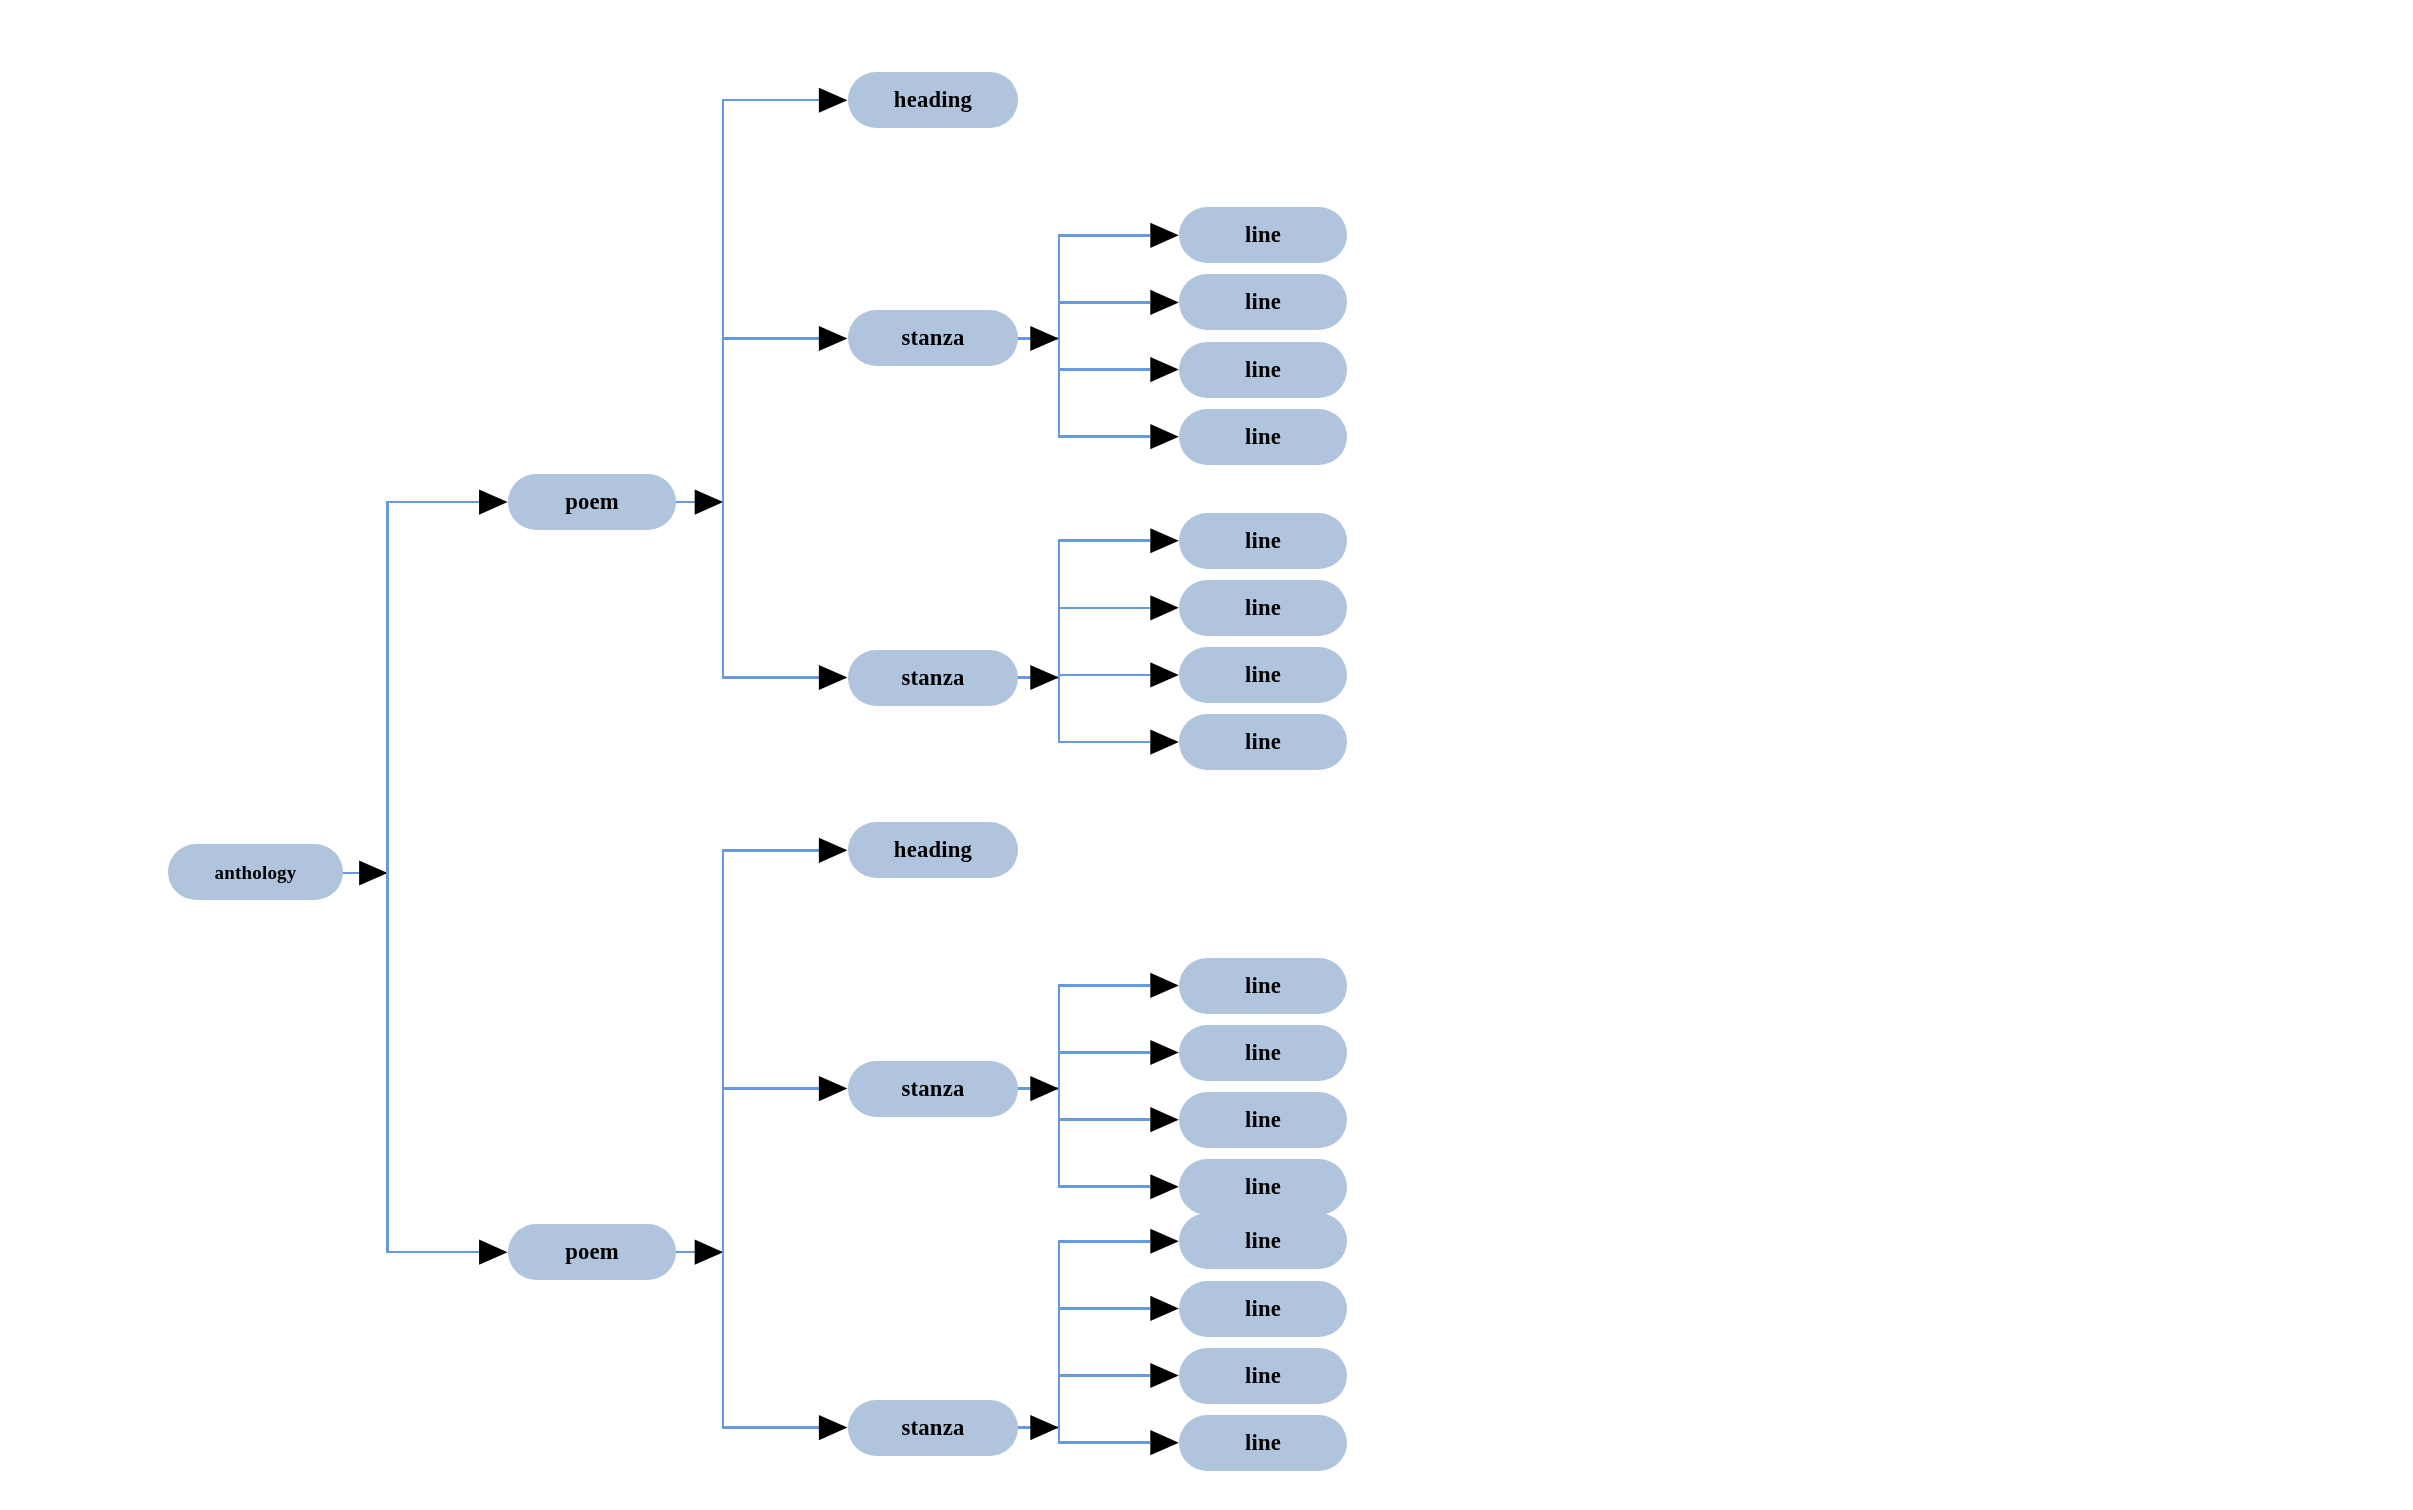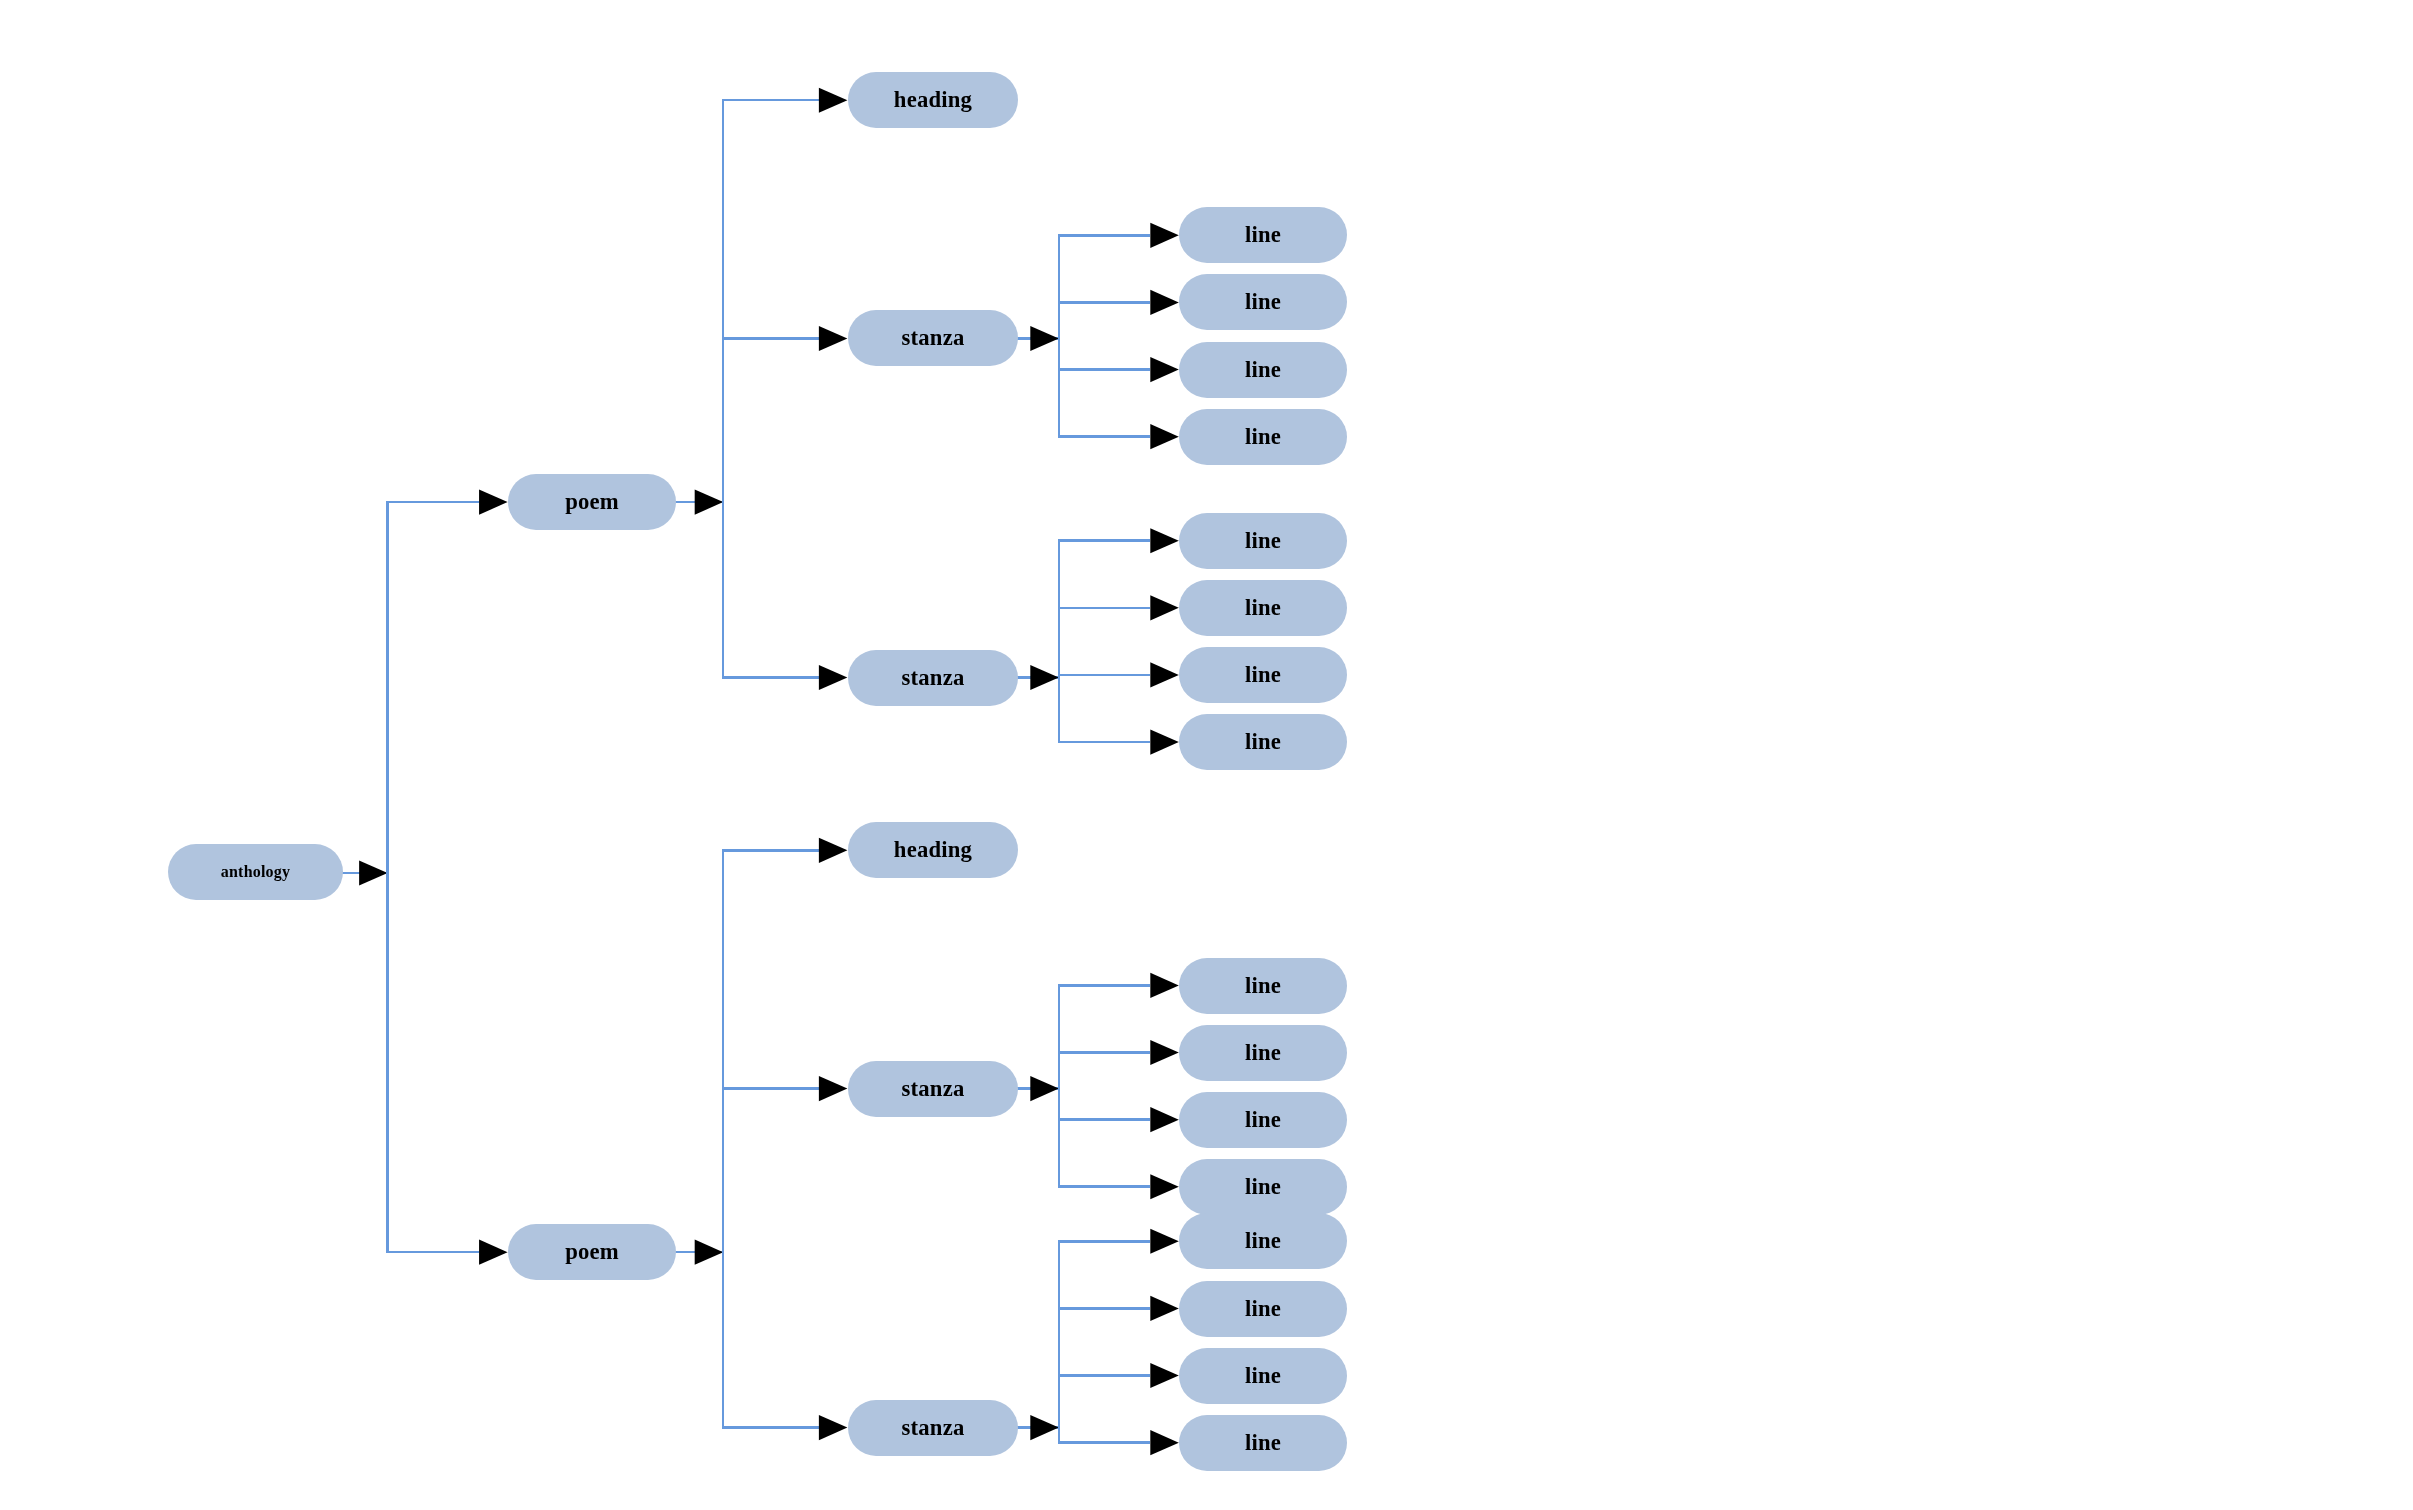--- a/index.html
+++ b/index.html
@@ -107,21 +107,21 @@
       <path d="M 1262 1701 L 1262 1479 L 1371 1479" fill="none" stroke="#6699dd" stroke-width="3" stroke-linecap="butt" shape-rendering="crispEdges"></path>
       <polygon points="1405,1479 1371,1464 1371,1494" fill="#000000"></polygon>
       <path d="M 1262 1701 L 1262 1559 L 1371 1559" fill="none" stroke="#6699dd" stroke-width="3" stroke-linecap="butt" shape-rendering="crispEdges"></path>
       <polygon points="1405,1559 1371,1544 1371,1574" fill="#000000"></polygon>
       <path d="M 1262 1701 L 1262 1639 L 1371 1639" fill="none" stroke="#6699dd" stroke-width="3" stroke-linecap="butt" shape-rendering="crispEdges"></path>
       <polygon points="1405,1639 1371,1624 1371,1654" fill="#000000"></polygon>
       <path d="M 1262 1701 L 1262 1719 L 1371 1719" fill="none" stroke="#6699dd" stroke-width="3" stroke-linecap="butt" shape-rendering="crispEdges"></path>
       <polygon points="1405,1719 1371,1704 1371,1734" fill="#000000"></polygon>
     </svg>
   <div id="nodes">
-      <div class="node" style="left: 168px; top: 844px; width: 175px; height: 56px; font-size: 16px; background: rgb(176, 196, 222); color: rgb(0, 0, 0);">
+      <div class="node" style="left: 168px; top: 844px; width: 175px; height: 56px; font-size: 19px; background: rgb(176, 196, 222); color: rgb(0, 0, 0);">
         <span class="node-label">anthology</span>
       </div>
       <div class="node" style="left: 508px; top: 474px; width: 168px; height: 56px; font-size: 22.7px; background: rgb(176, 196, 222); color: rgb(0, 0, 0);">
         <span class="node-label">poem</span>
       </div>
       <div class="node" style="left: 508px; top: 1224px; width: 168px; height: 56px; font-size: 22.7px; background: rgb(176, 196, 222); color: rgb(0, 0, 0);">
         <span class="node-label">poem</span>
       </div>
       <div class="node" style="left: 848px; top: 72px; width: 170px; height: 56px; font-size: 22.7px; background: rgb(176, 196, 222); color: rgb(0, 0, 0);">
         <span class="node-label">heading</span>

